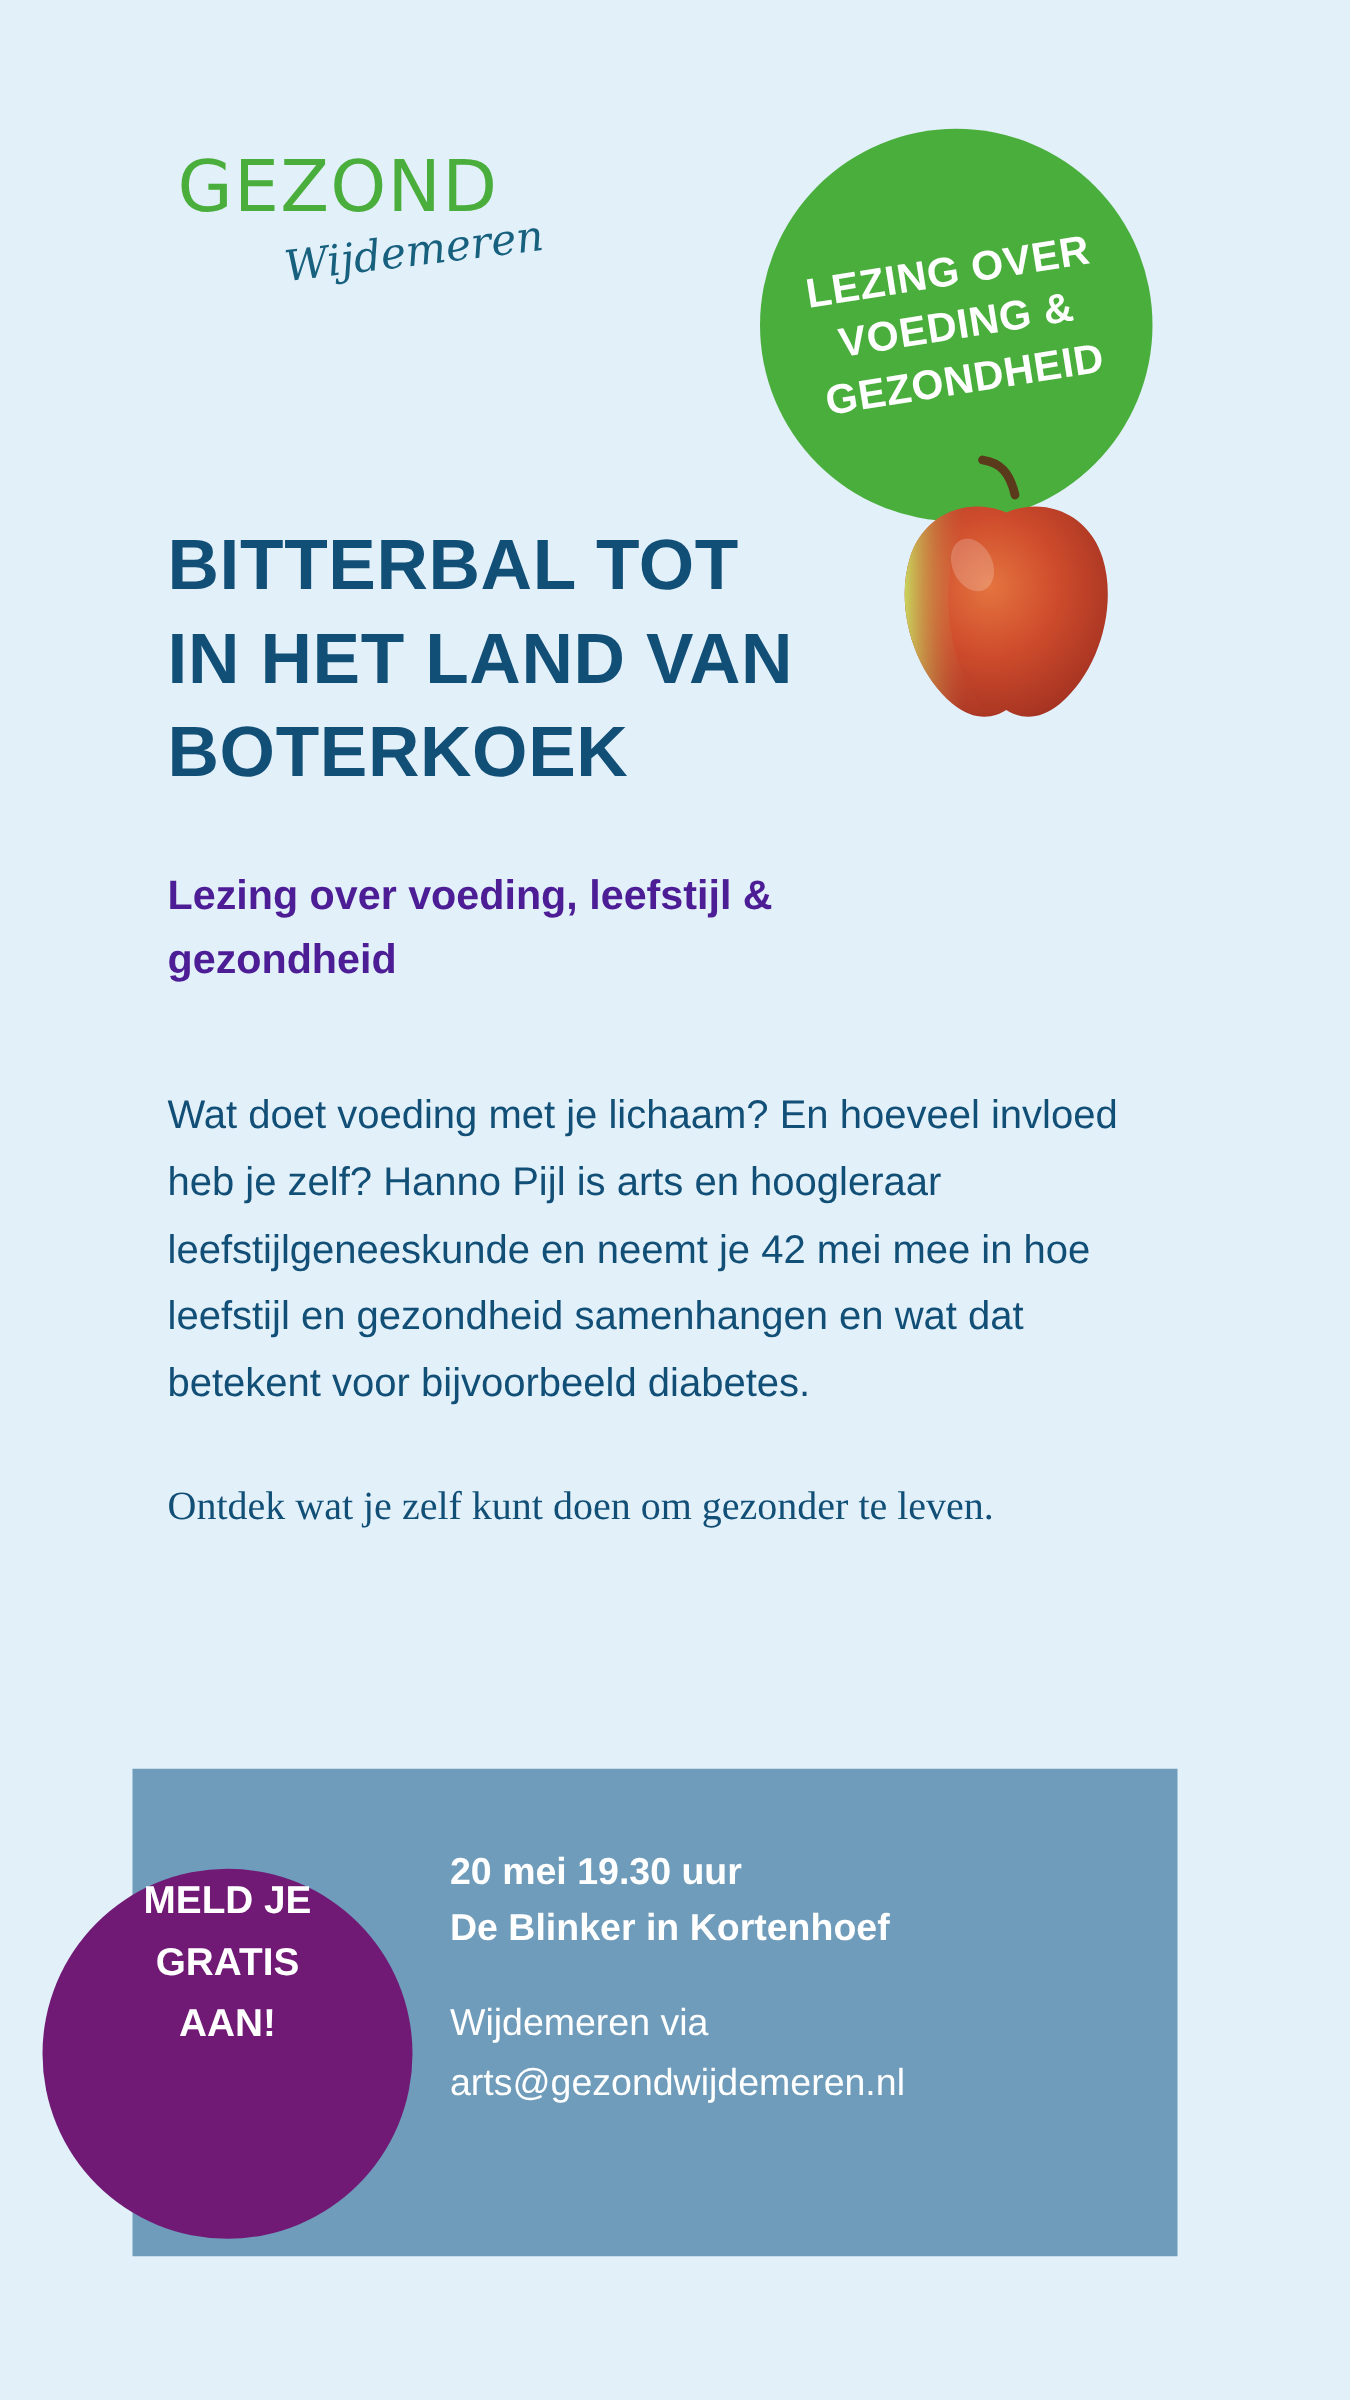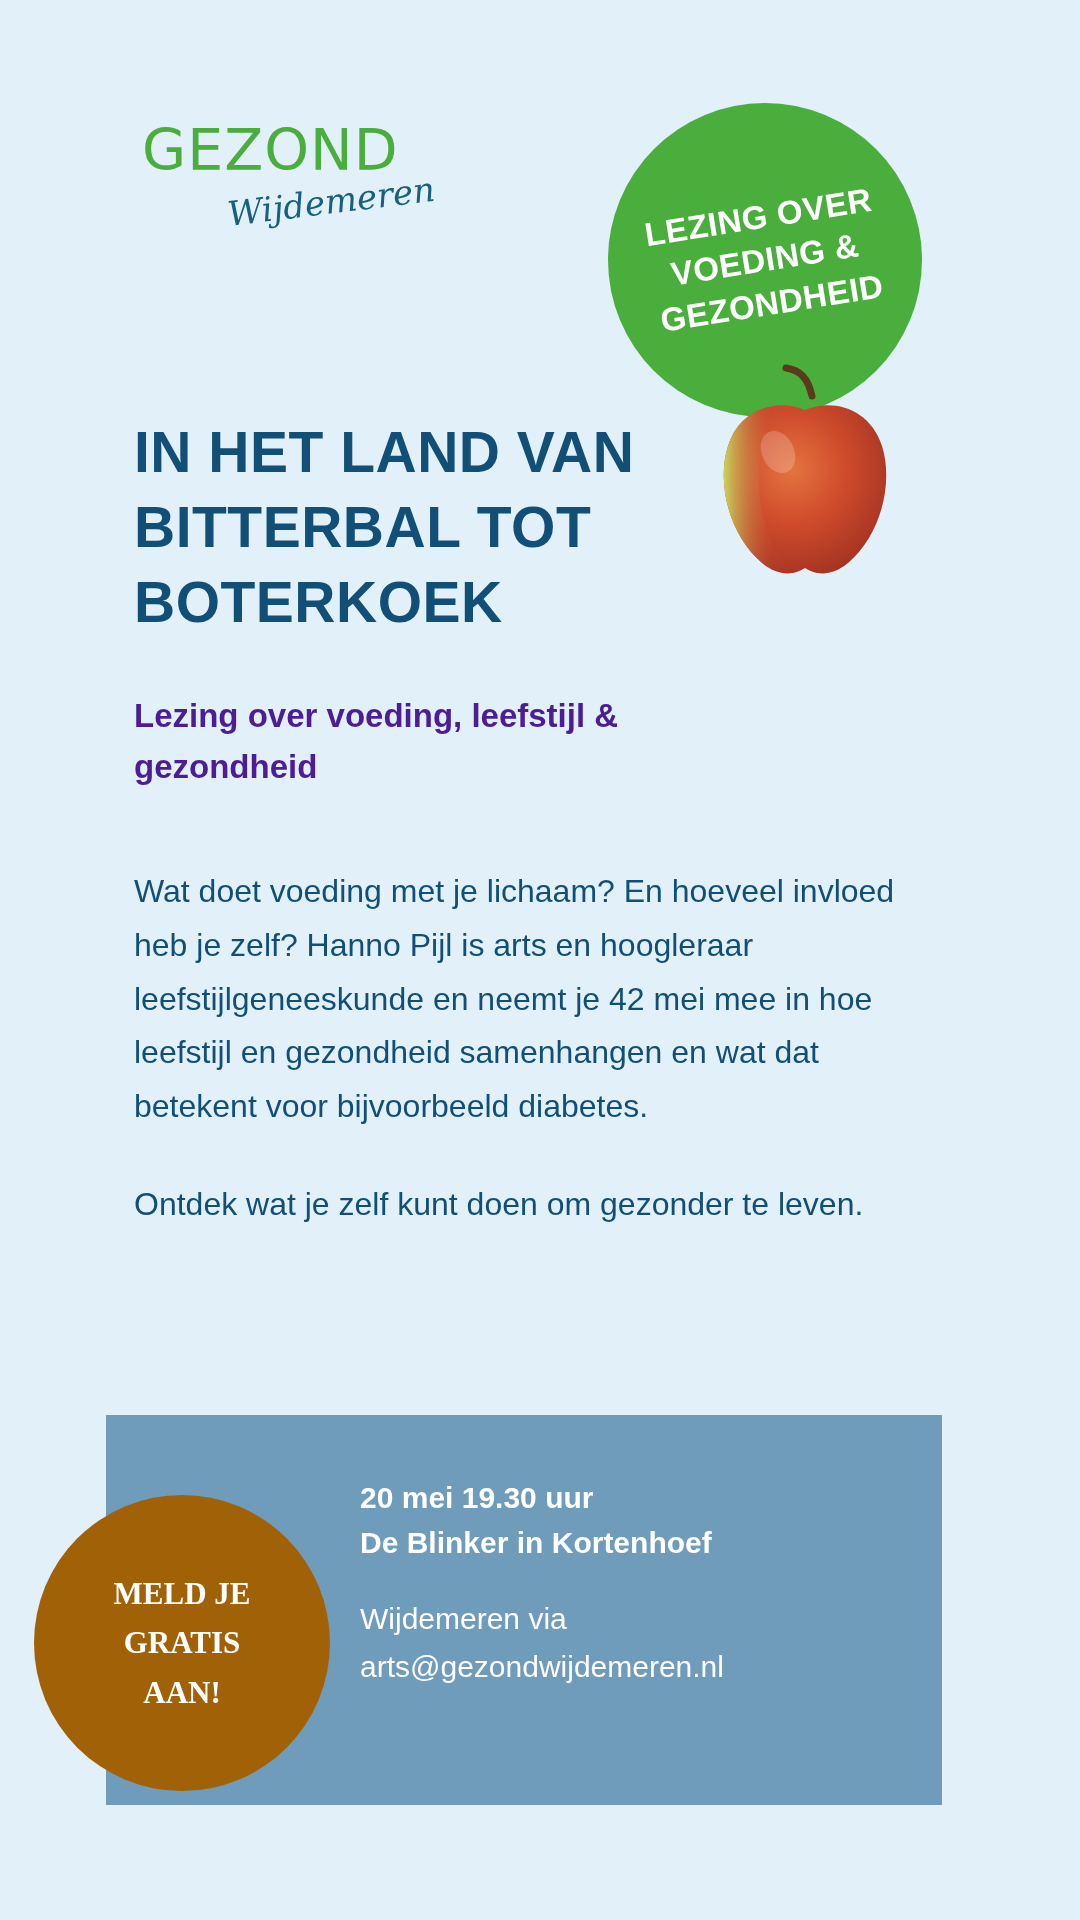--- a/index.html
+++ b/index.html
@@ -123,21 +123,21 @@
     top: 865px;
     width: 790px;
     color: #124f77;
     font-size: 32px;
     line-height: 1.68;
     font-weight: 400;
   }
   .body-text p {
     margin: 0 0 44px 0;
   }
-  .body-text p:last-child { margin-bottom: 0; }
+  .body-text p:last-child { margin-bottom: 0; font-family: Liberation Serif, serif; }
 
   
   .info-panel {
     position: absolute;
     left: 106px;
     top: 1415px;
     width: 836px;
     height: 390px;
     background: #6f9cba;
   }
@@ -161,26 +161,24 @@
   }
 
   
   .cta-circle {
     position: absolute;
     left: 34px;
     top: 1495px;
     width: 296px;
     height: 296px;
     border-radius: 50%;
-    background: #a16207;
+    background: #701a75;
     display: flex;
-    align-items: center;
     justify-content: center;
     z-index: 4;
-    font-family: Liberation Serif, serif;
   }
   .cta-text {
     color: #ffffff;
     font-weight: bold;
     font-size: 31px;
     line-height: 1.6;
     text-align: center;
     text-transform: uppercase;
   }
 </style>
@@ -227,22 +225,22 @@
       <path d="M105 50
                C 78 38, 40 48, 28 86
                C 16 124, 30 176, 62 203
                C 72 211, 82 212, 90 210
                C 60 180, 48 110, 70 62 Z" fill="url(#appleLeft)"></path>
       <ellipse cx="78" cy="92" rx="16" ry="22" fill="#ffffff" opacity="0.20" transform="rotate(-25 78 92)"></ellipse>
     </svg>
   </div>
 
   <div class="headline">
+    <div>BITTERBAL TOT</div>
     <div>IN HET LAND VAN</div>
-    <div>BITTERBAL TOT</div>
     <div>BOTERKOEK</div>
   </div>
 
   <div class="subhead">
     <div>Lezing over voeding, leefstijl &amp;</div>
     <div>gezondheid</div>
   </div>
 
   <div class="body-text">
     <p>Wat doet voeding met je lichaam? En hoeveel invloed heb je zelf? Hanno Pijl is arts en hoogleraar leefstijlgeneeskunde en neemt je 42 mei mee in hoe leefstijl en gezondheid samenhangen en wat dat betekent voor bijvoorbeeld diabetes.</p>

